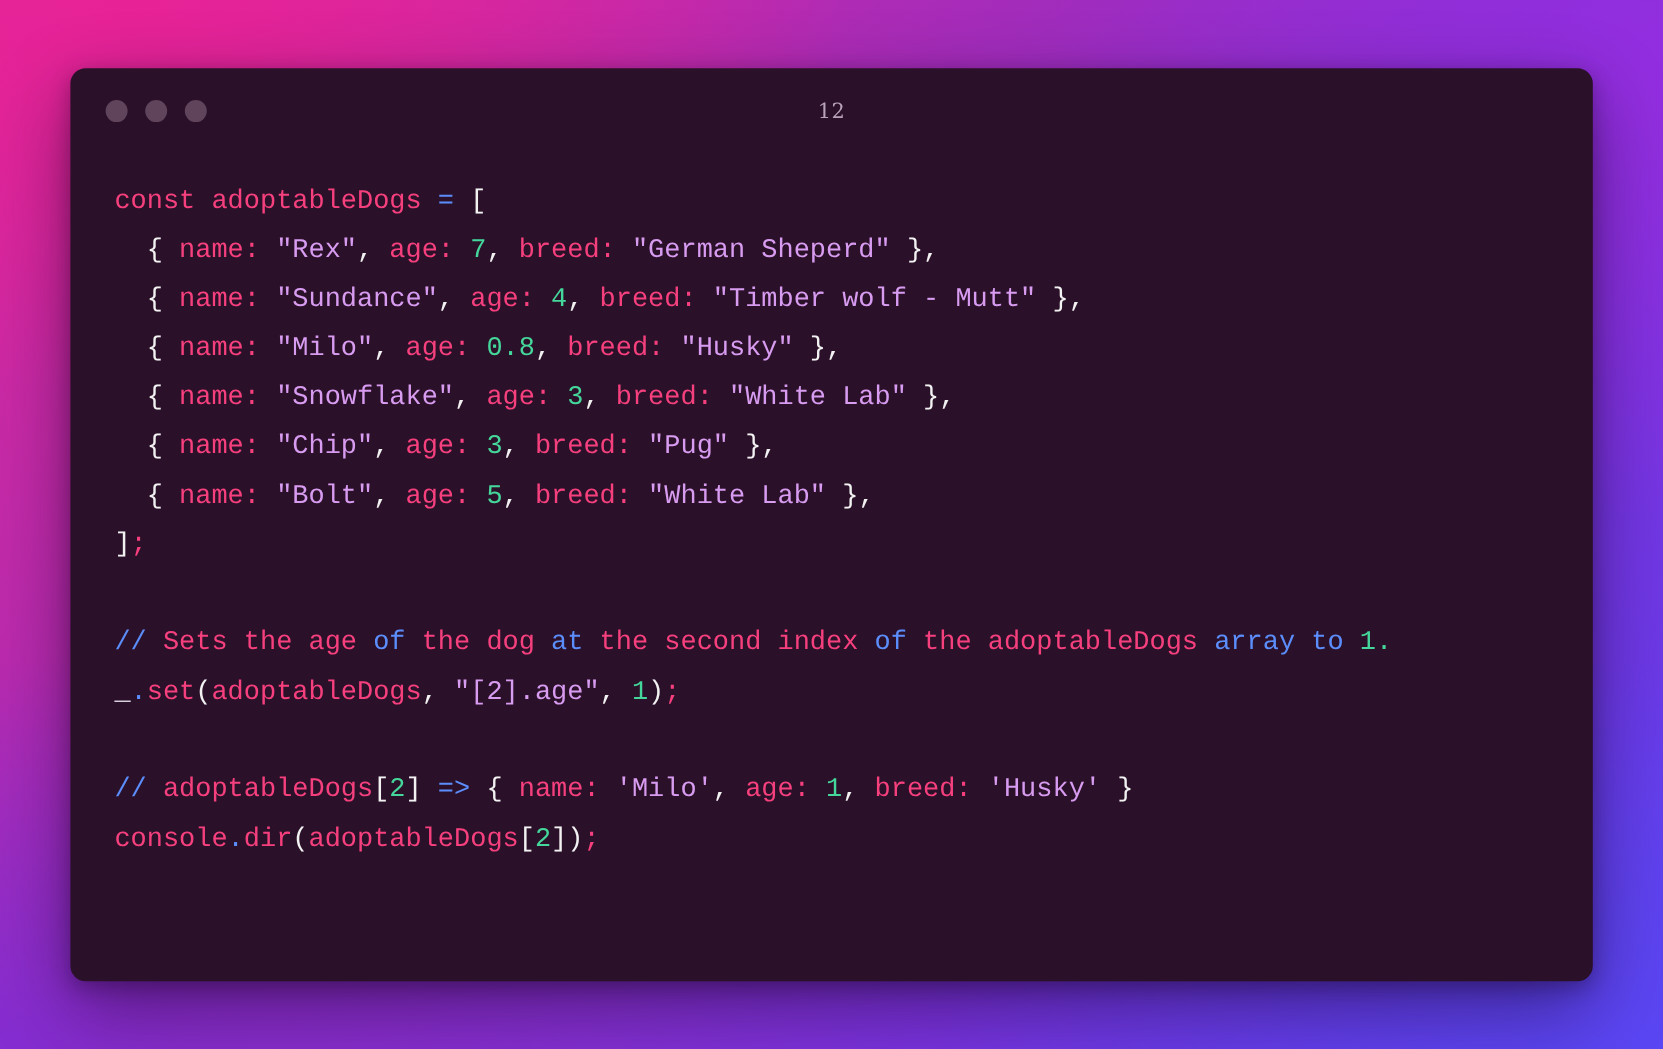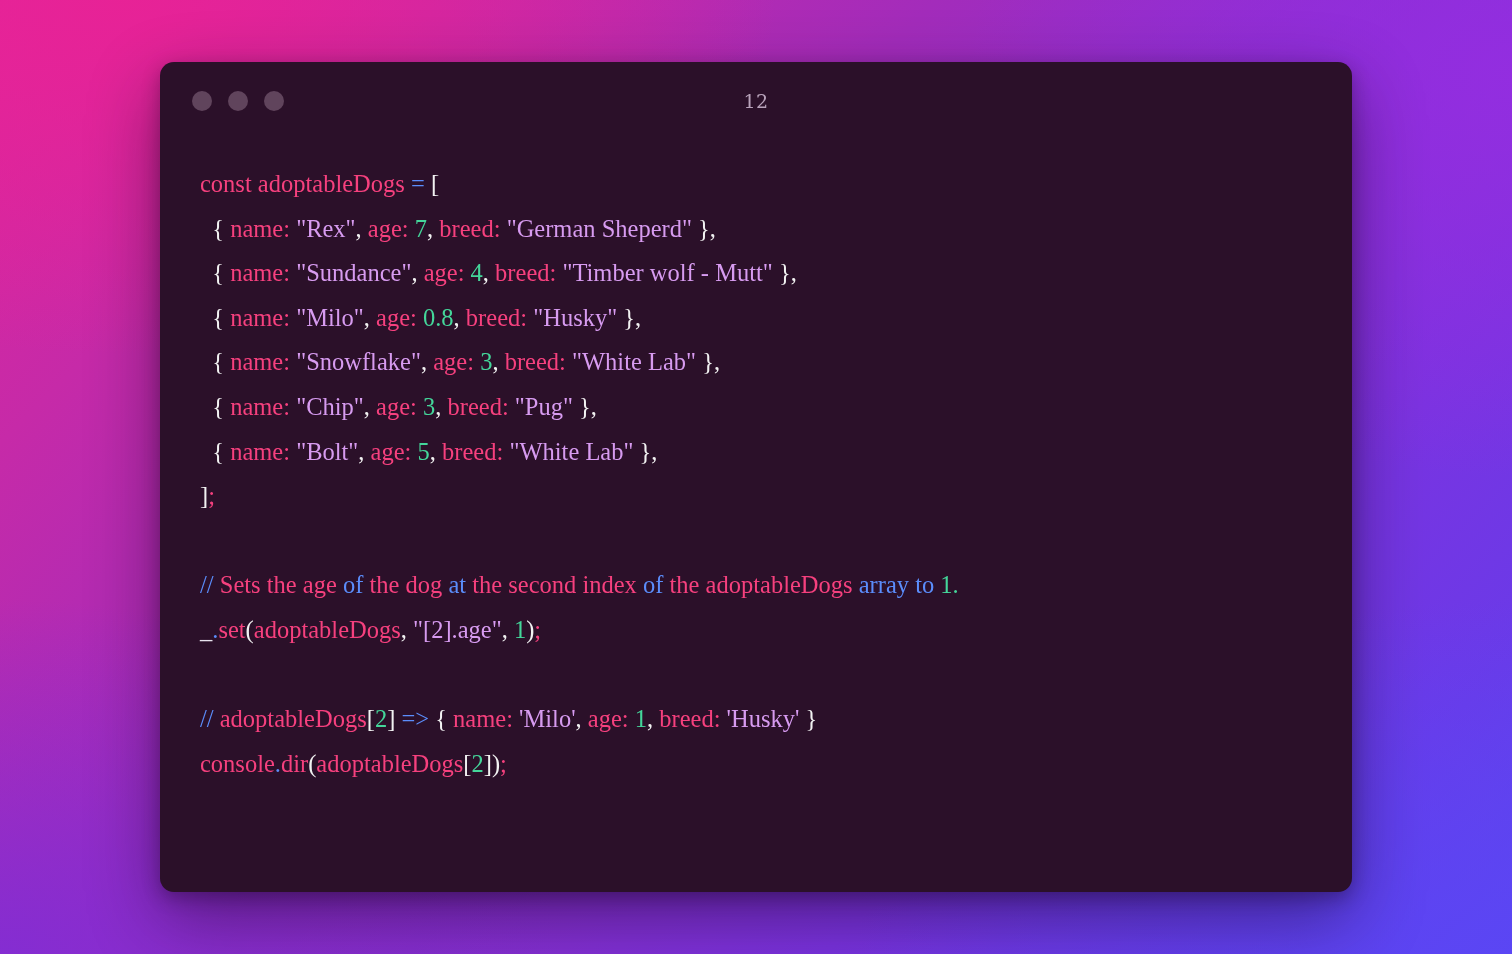--- a/index.html
+++ b/index.html
@@ -34,21 +34,21 @@
     background:
       radial-gradient(ellipse 70% 60% at 8% 0%, rgba(232,34,150,0.95) 0%, rgba(232,34,150,0) 62%),
       radial-gradient(ellipse 60% 70% at 100% 8%, rgba(150,45,225,0.85) 0%, rgba(150,45,225,0) 60%),
       radial-gradient(ellipse 70% 60% at 100% 100%, rgba(90,70,245,0.85) 0%, rgba(90,70,245,0) 62%),
       radial-gradient(ellipse 60% 60% at 0% 100%, rgba(125,45,215,0.8) 0%, rgba(125,45,215,0) 62%);
     pointer-events: none;
   }
 
   .window {
     position: relative;
-    width: 1192px;
+    width: 1384px;
     height: 830px;
     background: #2b1029;
     border-radius: 14px;
     box-shadow: 0 26px 70px rgba(20,0,30,0.45), 0 6px 18px rgba(20,0,30,0.3);
     overflow: hidden;
     z-index: 2;
   }
 
   .titlebar {
     position: relative;
@@ -73,21 +73,21 @@
     text-align: center;
     color: #b9a3bb;
     font-family: "DejaVu Serif", "Liberation Serif", serif;
     font-size: 19px;
     letter-spacing: 0.5px;
     user-select: none;
   }
 
   .code {
     padding: 22px 40px 0 40px;
-    font-family: Liberation Serif, serif;
+    font-family: Liberation Mono, monospace;
     font-size: 24.5px;
     line-height: 44.6px;
     white-space: pre;
     letter-spacing: 0px;
   }
   .line { height: 44.6px; }
   .line.blank { height: 44.6px; }
 
   
   .kw   { color: #f6407e; }

